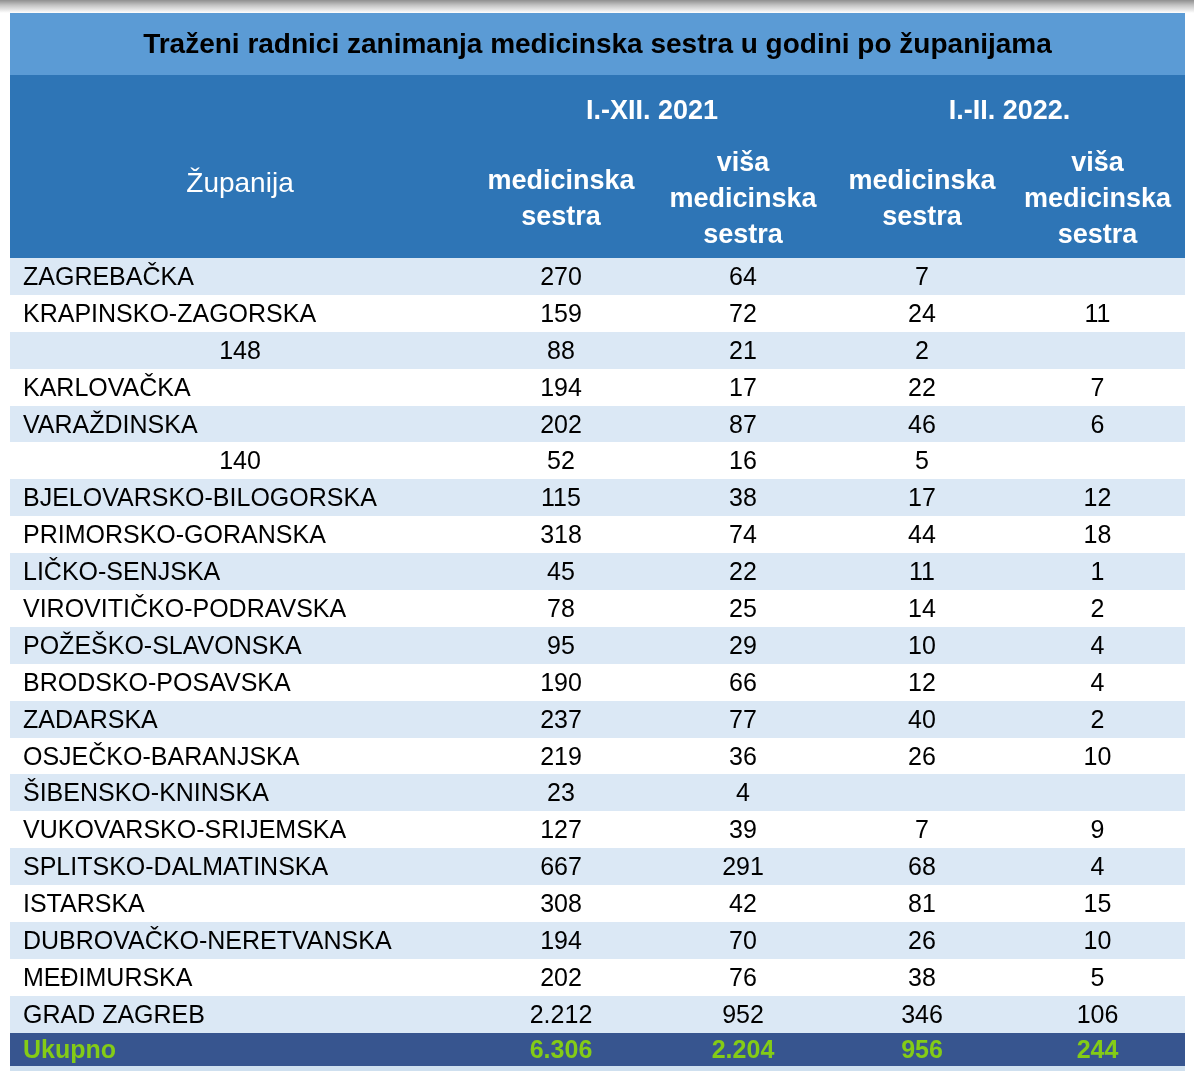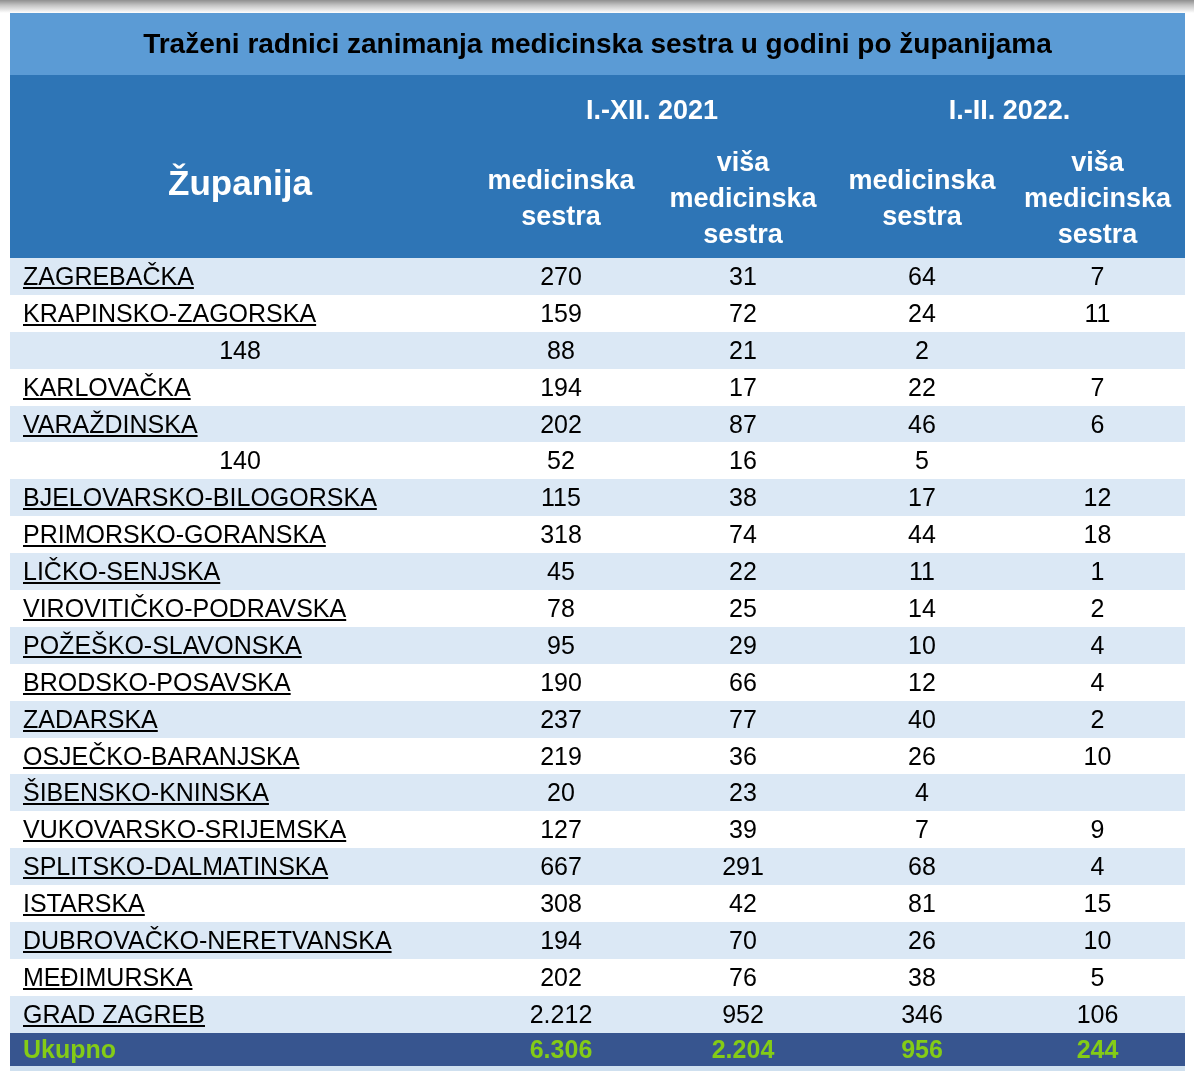--- a/index.html
+++ b/index.html
@@ -36,21 +36,21 @@
   .header {
     background: #2e75b6;
     color: #ffffff;
     display: grid;
     grid-template-columns: 460px 182px 182px 176px 175px;
     grid-template-rows: 56px 127px;
   }
   .h-county {
     grid-column: 1; grid-row: 1 / 3;
     display: flex; align-items: center; justify-content: center;
-    font-weight: bold; font-size: 35px; margin-top: 32px;
+    font-weight: normal; font-size: 28px; margin-top: 32px;
   }
   .h-period {
     grid-row: 1;
     display: flex; align-items: center; justify-content: center;
     font-weight: bold; font-size: 27px;
     padding-top: 14px;
   }
   .p1 { grid-column: 2 / 4; }
   .p2 { grid-column: 4 / 6; }
   .h-sub {
@@ -73,21 +73,20 @@
     height: 36.9px;
     align-items: center;
     font-size: 25px;
     color: #000000;
   }
   .row.alt { background: #dbe8f5; }
   .row .county {
     padding-left: 13px;
     white-space: nowrap;
     overflow: hidden;
-    text-decoration: underline;
   }
   .num { text-align: center; }
   .total {
     display: grid;
     grid-template-columns: 460px 182px 182px 176px 175px;
     height: 33px;
     align-items: center;
     background: #37558f;
     color: #84cc16;
     font-weight: bold;
@@ -116,21 +115,20 @@
       <div class="h-sub s1">medicinska sestra</div>
       <div class="h-sub s2">viša medicinska sestra</div>
       <div class="h-sub s3">medicinska sestra</div>
       <div class="h-sub s4">viša medicinska sestra</div>
     </div>
 
     <div class="body-rows" id="rows">
         <div class="row alt">
           <div class="county">ZAGREBAČKA</div>
           <div class="num">270</div>
-          <div class="num">31</div>
           <div class="num">64</div>
           <div class="num">7</div>
         </div>
         <div class="row">
           <div class="county">KRAPINSKO-ZAGORSKA</div>
           <div class="num">159</div>
           <div class="num">72</div>
           <div class="num">24</div>
           <div class="num">11</div>
         </div>
@@ -211,21 +209,20 @@
         </div>
         <div class="row">
           <div class="county">OSJEČKO-BARANJSKA</div>
           <div class="num">219</div>
           <div class="num">36</div>
           <div class="num">26</div>
           <div class="num">10</div>
         </div>
         <div class="row alt">
           <div class="county">ŠIBENSKO-KNINSKA</div>
-          <div class="num">20</div>
           <div class="num">23</div>
           <div class="num">4</div>
         </div>
         <div class="row">
           <div class="county">VUKOVARSKO-SRIJEMSKA</div>
           <div class="num">127</div>
           <div class="num">39</div>
           <div class="num">7</div>
           <div class="num">9</div>
         </div>

